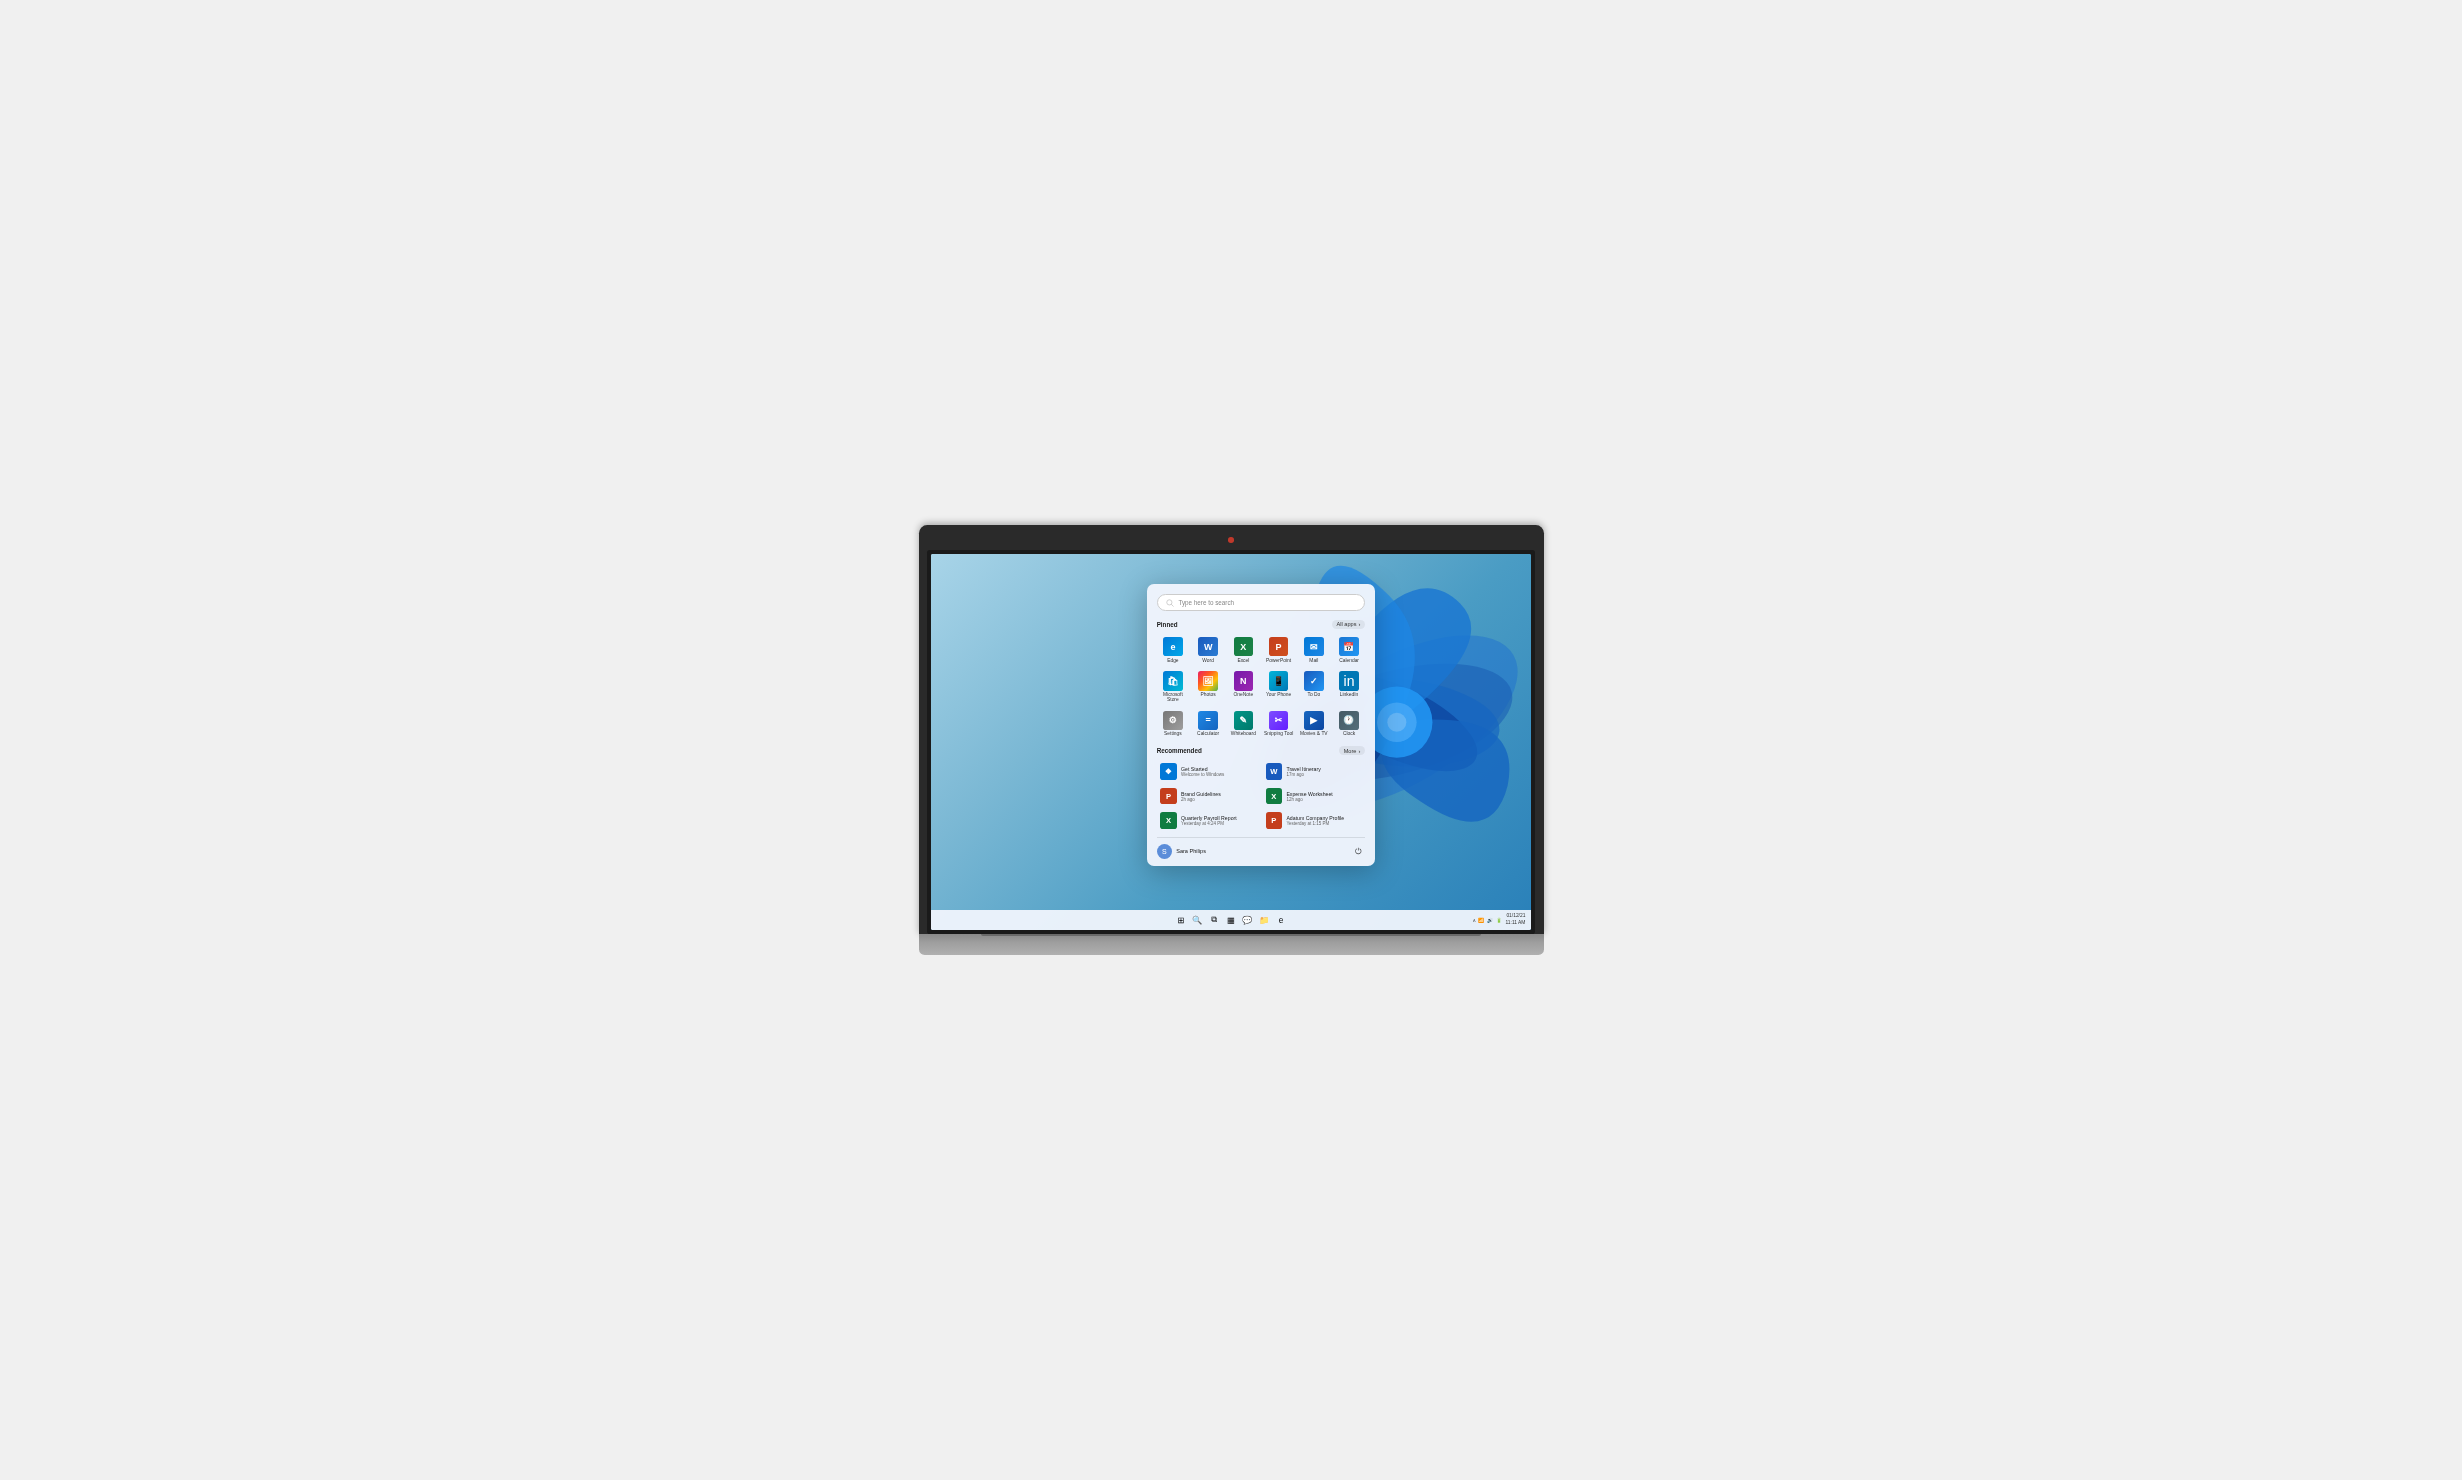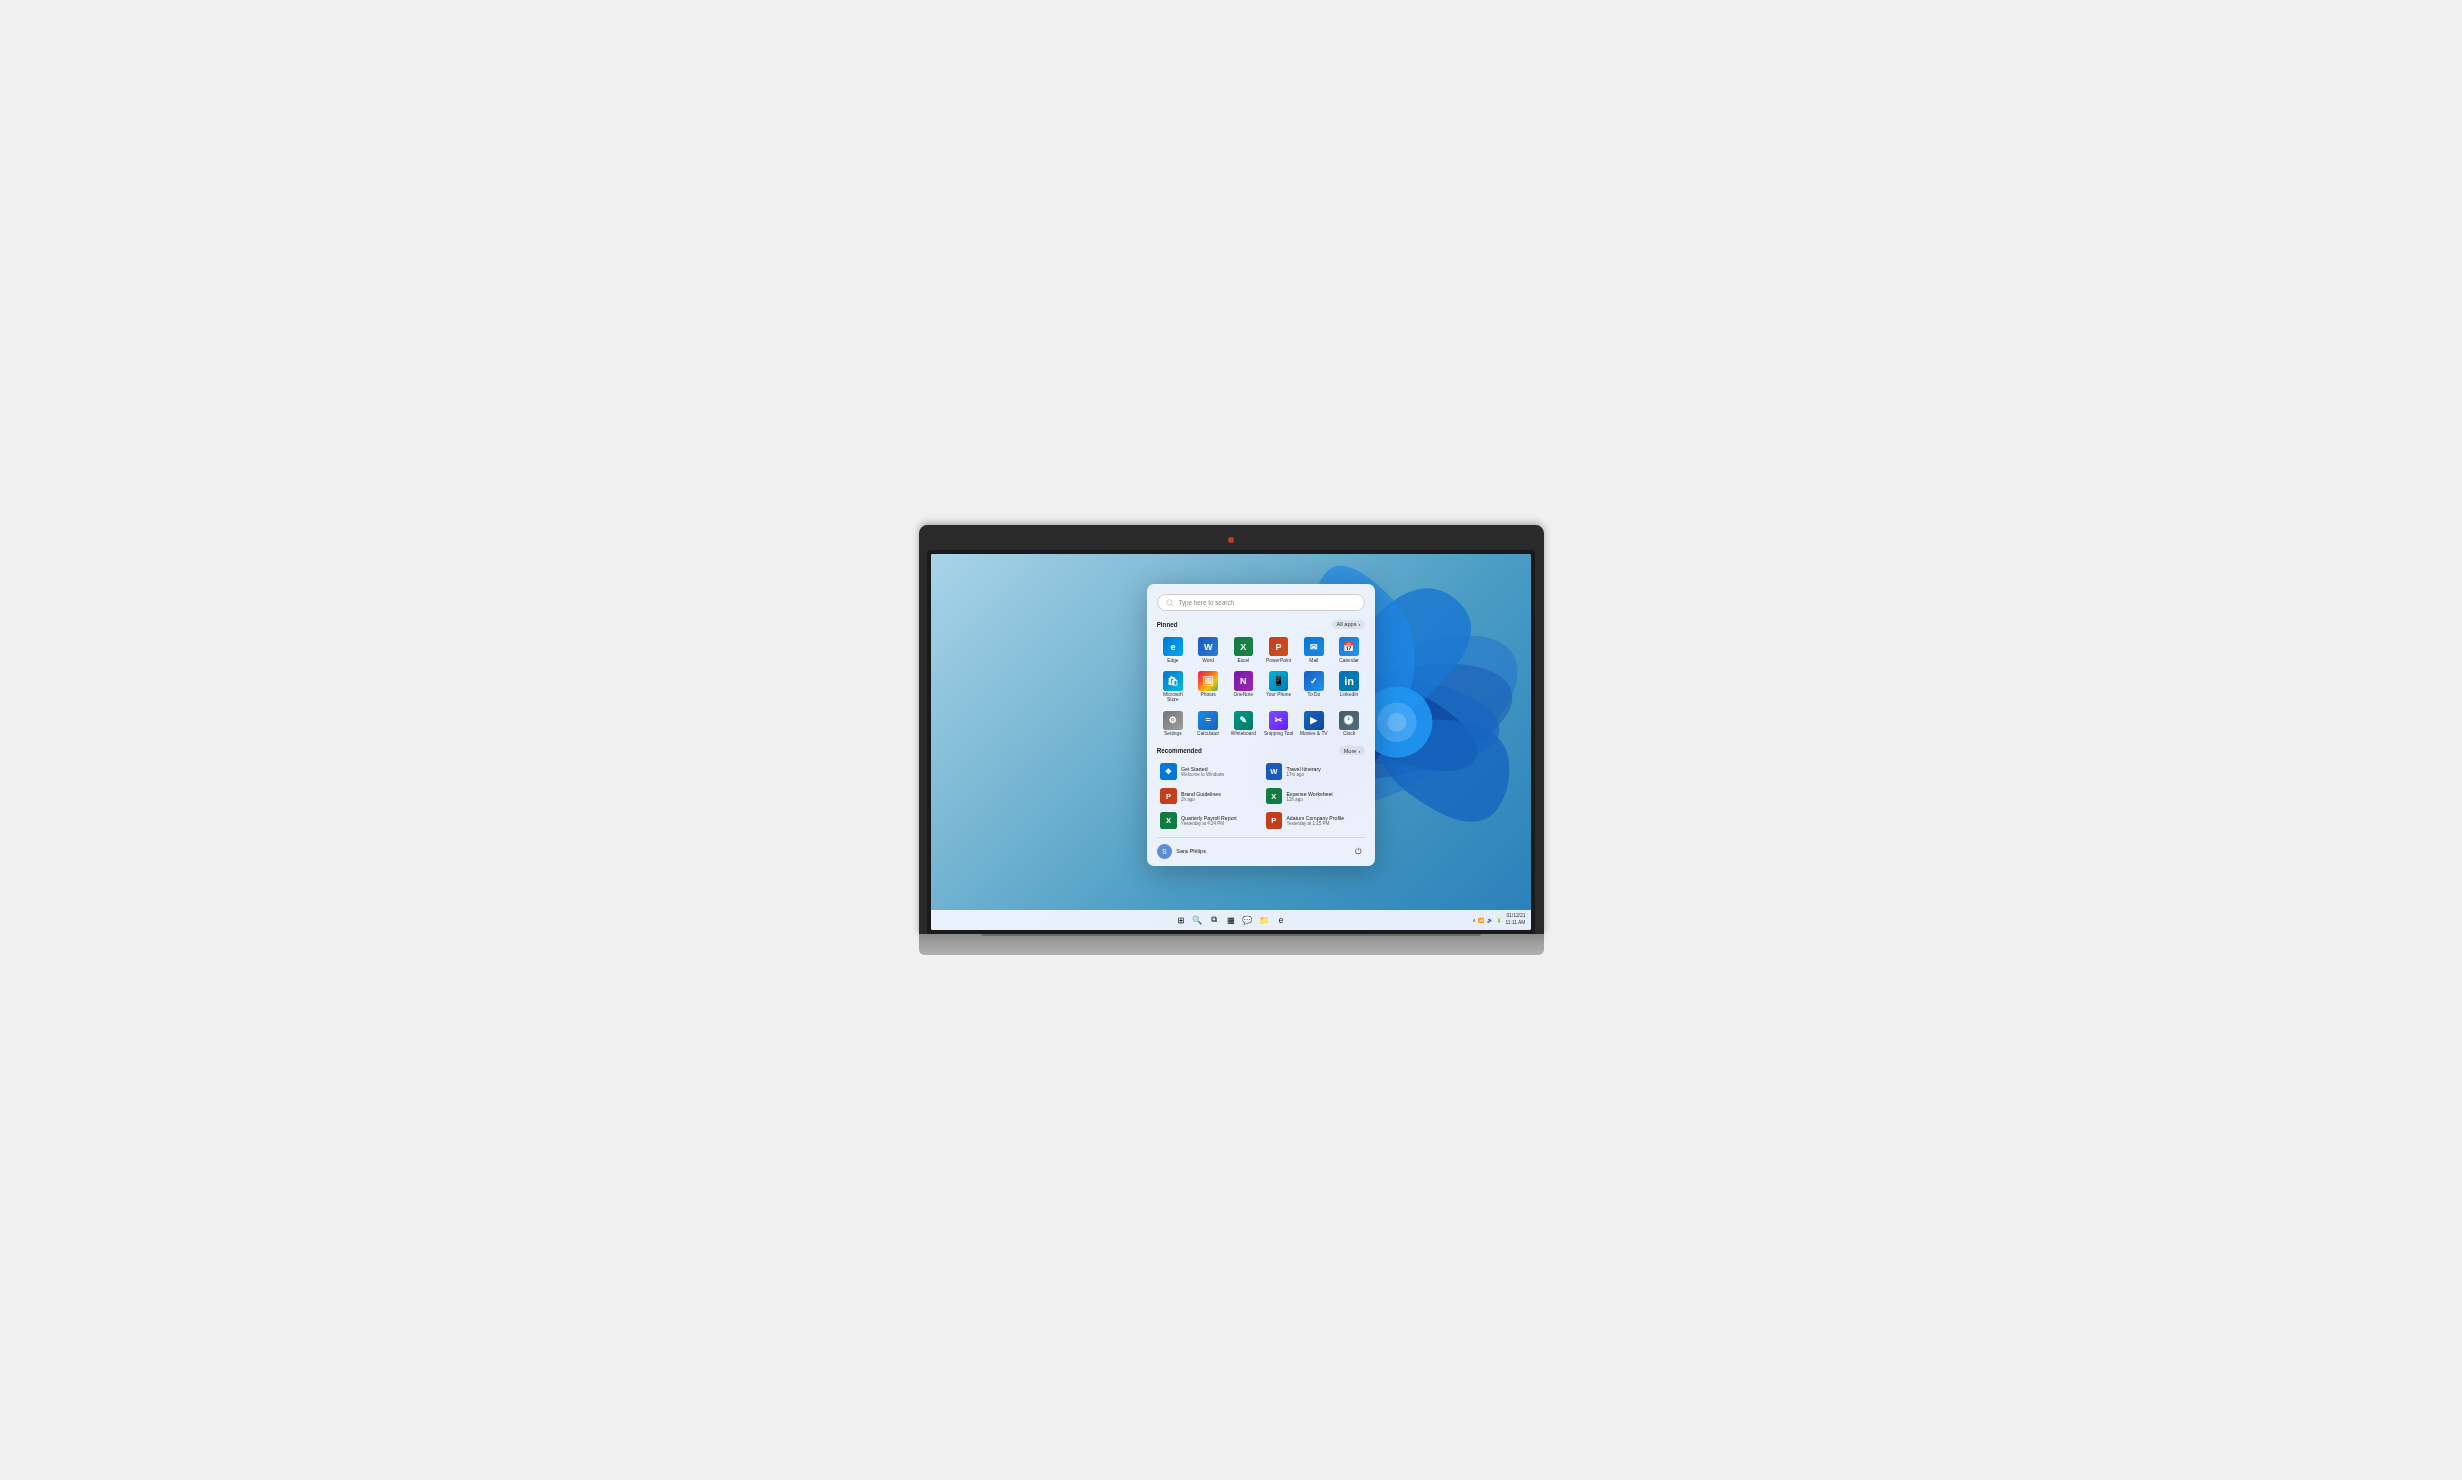--- a/index.html
+++ b/index.html
@@ -448,21 +448,21 @@
   </div>
               <div class="app-item">
     <div class="app-icon icon-phone" style="color:white;font-size:9px;font-weight:bold;">📱</div>
     <span class="app-label">Your Phone</span>
   </div>
               <div class="app-item">
     <div class="app-icon icon-todo" style="color:white;font-size:9px;font-weight:bold;">✓</div>
     <span class="app-label">To Do</span>
   </div>
               <div class="app-item">
-    <div class="app-icon icon-linkedin" style="color:white;font-size:11px;font-weight:bold;">in</div>
+    <div class="app-icon icon-linkedin" style="color:white;font-size:14px;font-weight:normal;">in</div>
     <span class="app-label">LinkedIn</span>
   </div>
               <div class="app-item">
     <div class="app-icon icon-settings" style="color:white;font-size:9px;font-weight:bold;">⚙</div>
     <span class="app-label">Settings</span>
   </div>
               <div class="app-item">
     <div class="app-icon icon-calculator" style="color:white;font-size:9px;font-weight:bold;">=</div>
     <span class="app-label">Calculator</span>
   </div>

